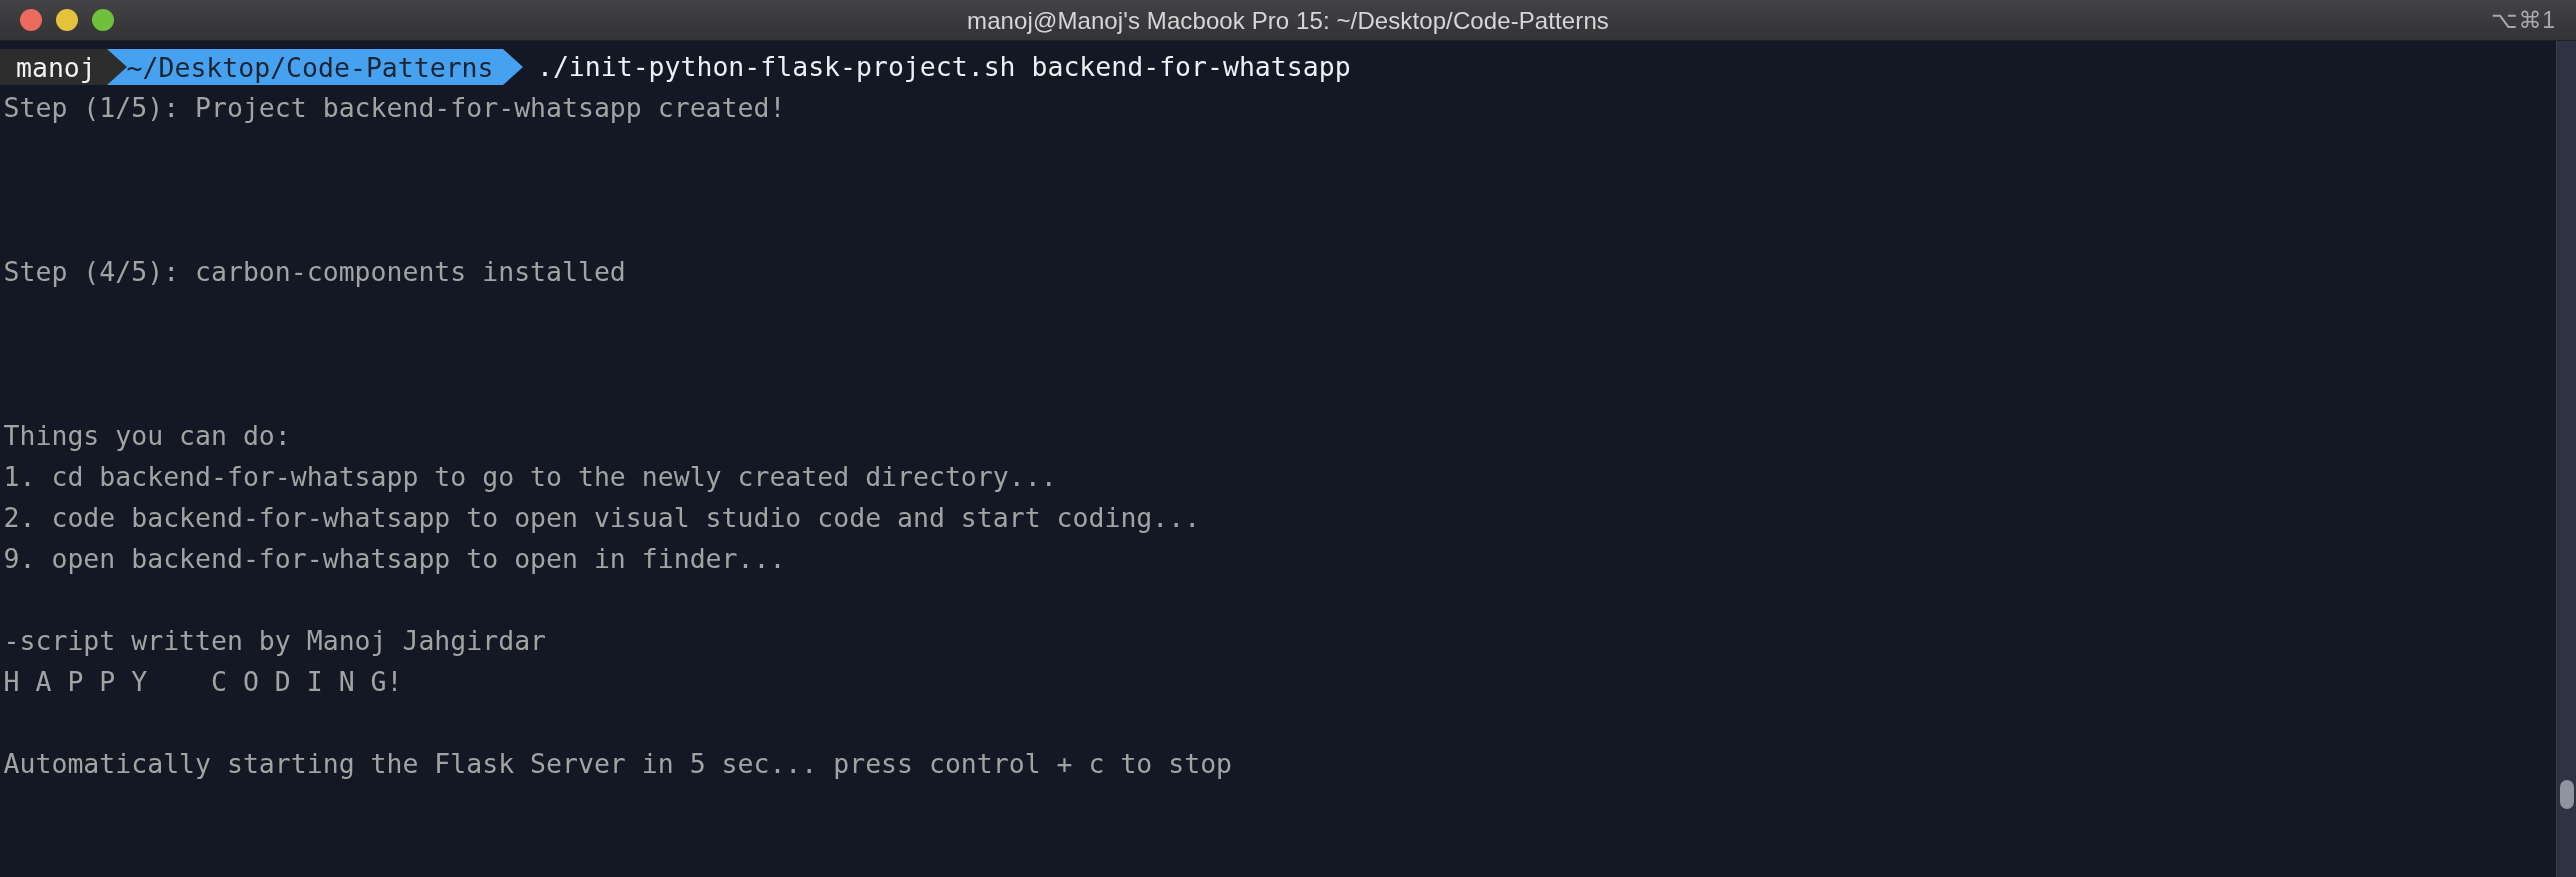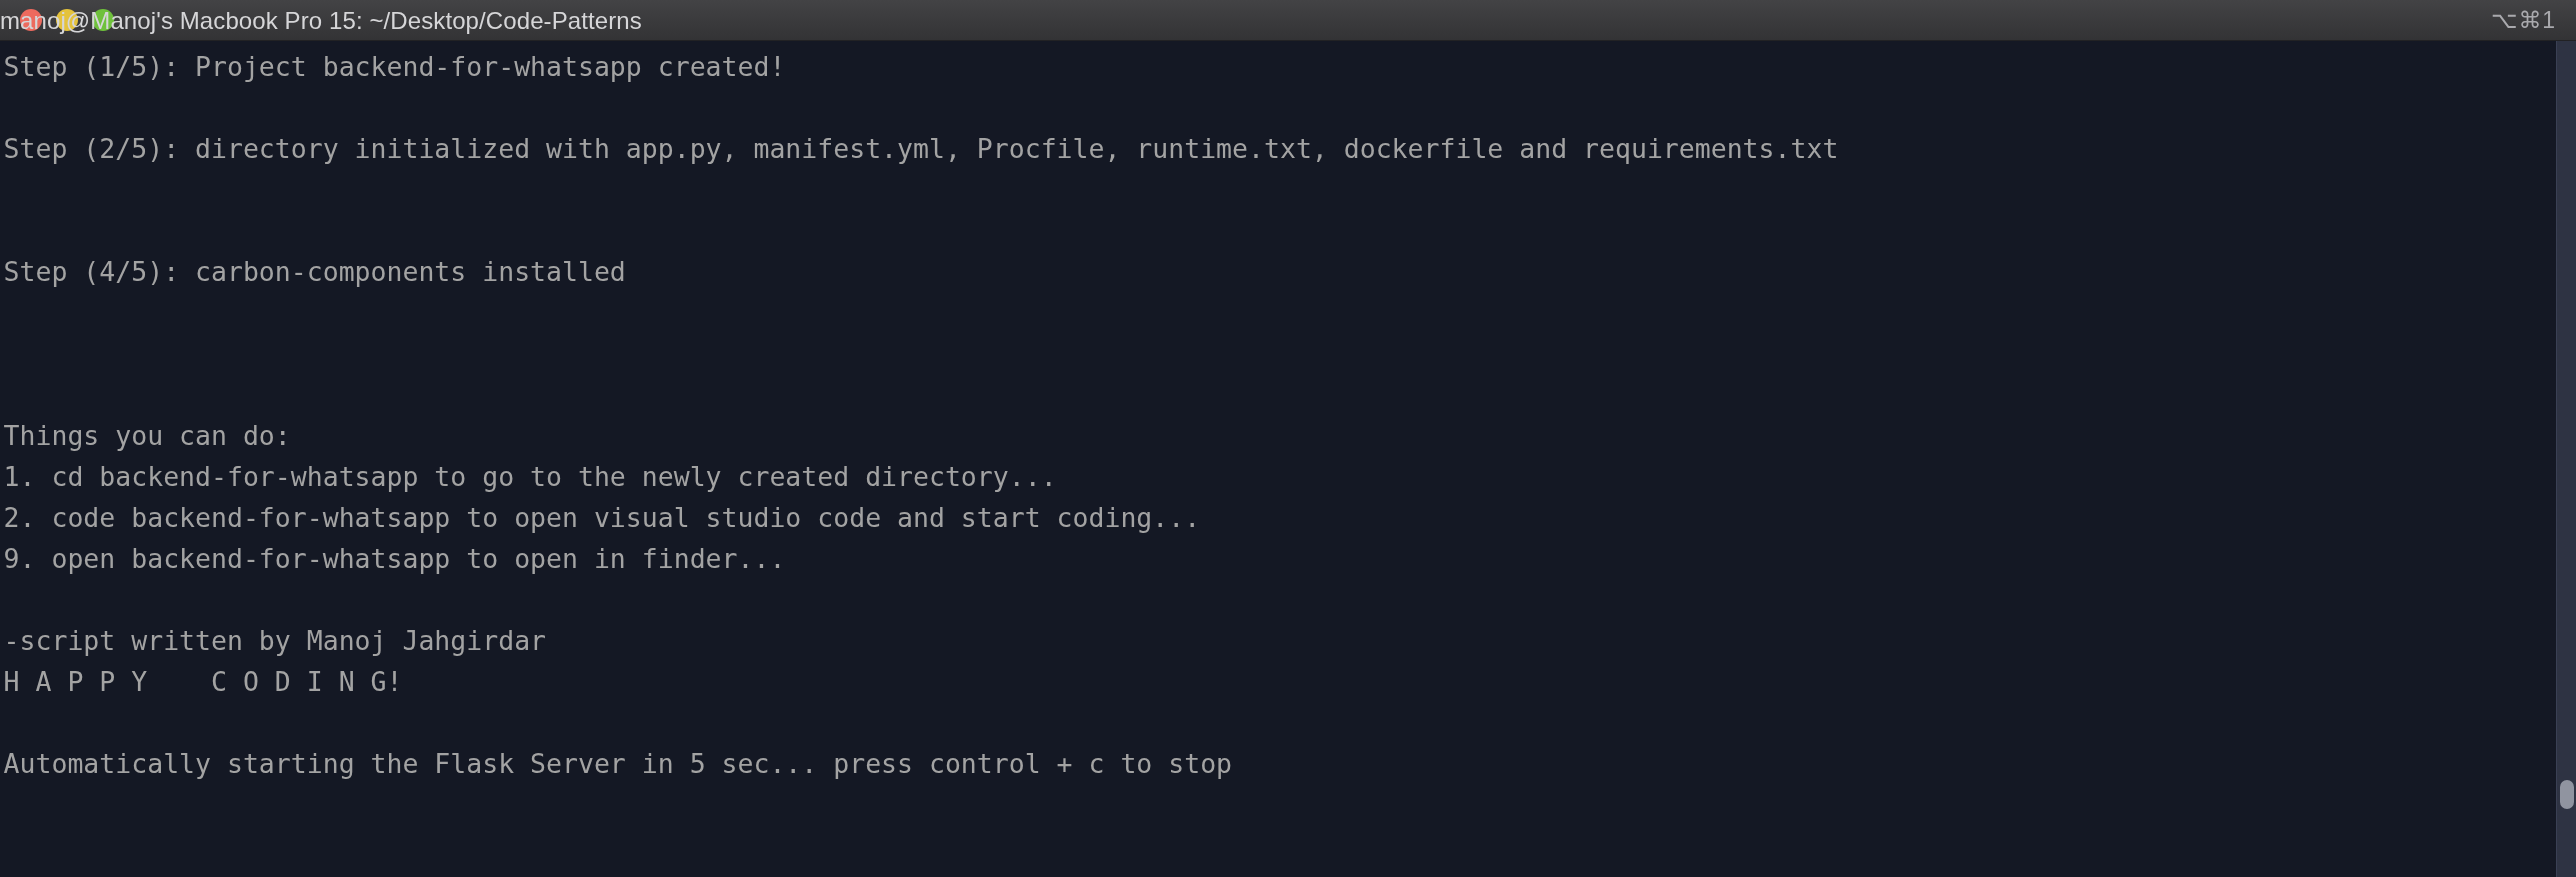--- a/index.html
+++ b/index.html
@@ -49,20 +49,21 @@
   .light.min    { background: #e4c23c; }
   .light.max    { background: #6fc13c; }
 
   .title-text {
     position: absolute;
     left: 0;
     right: 0;
     top: 0;
     height: 58px;
     line-height: 41px;
+    text-align: center;
     color: #d6d6d8;
     font-family: "Liberation Sans", sans-serif;
     font-size: 24px;
     letter-spacing: 0.1px;
     pointer-events: none;
   }
   .title-shortcut {
     position: absolute;
     right: 20px;
     top: 0;
@@ -186,24 +187,30 @@
       <span class="light max"></span>
     </div>
     <div class="title-text">manoj@Manoj's Macbook Pro 15: ~/Desktop/Code-Patterns</div>
     <div class="title-shortcut">⌥⌘1</div>
   </div>
 
   <div class="term">
 
     <div class="lines">
 
+      <div class="prompt-line">
+        <span class="seg seg-user">manoj</span>
+        <span class="seg-user-arrow"></span>
+        <span class="seg seg-path">~/Desktop/Code-Patterns</span>
+        <span class="seg-path-arrow"></span>
+        <span class="cmd">./init-python-flask-project.sh backend-for-whatsapp</span>
+      </div>
 
       <div class="line">Step (1/5): Project backend-for-whatsapp created!</div>
       <div class="line blank"></div>
-      <div class="line">Step (2/5): directory initialized with app.py, manifest.yml, Procfile, runtime.txt, dockerfile and requirements.txt</div>
       <div class="line blank"></div>
       <div class="line blank"></div>
       <div class="line">Step (4/5): carbon-components installed</div>
       <div class="line blank"></div>
       <div class="line blank"></div>
       <div class="line blank"></div>
       <div class="line">Things you can do:</div>
       <div class="line">1. cd backend-for-whatsapp to go to the newly created directory...</div>
       <div class="line">2. code backend-for-whatsapp to open visual studio code and start coding...</div>
       <div class="line">9. open backend-for-whatsapp to open in finder...</div>

